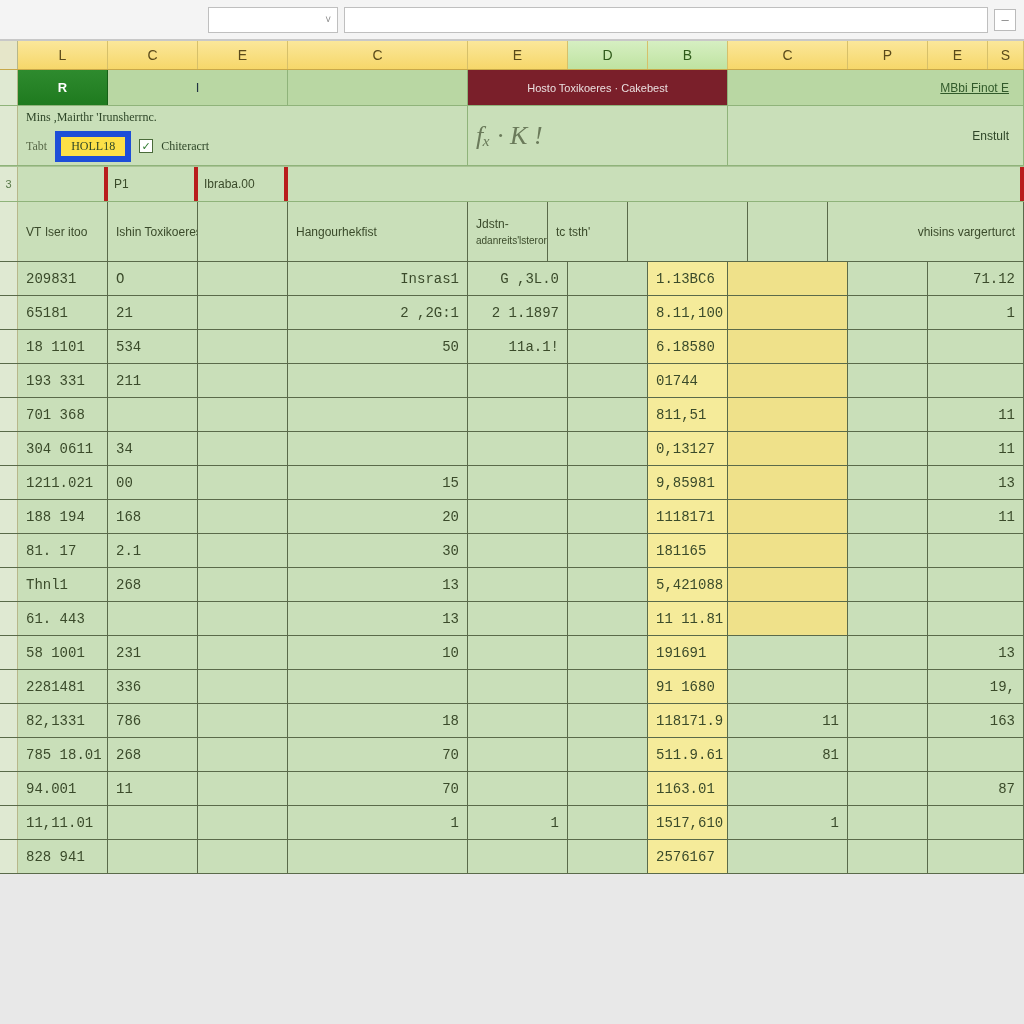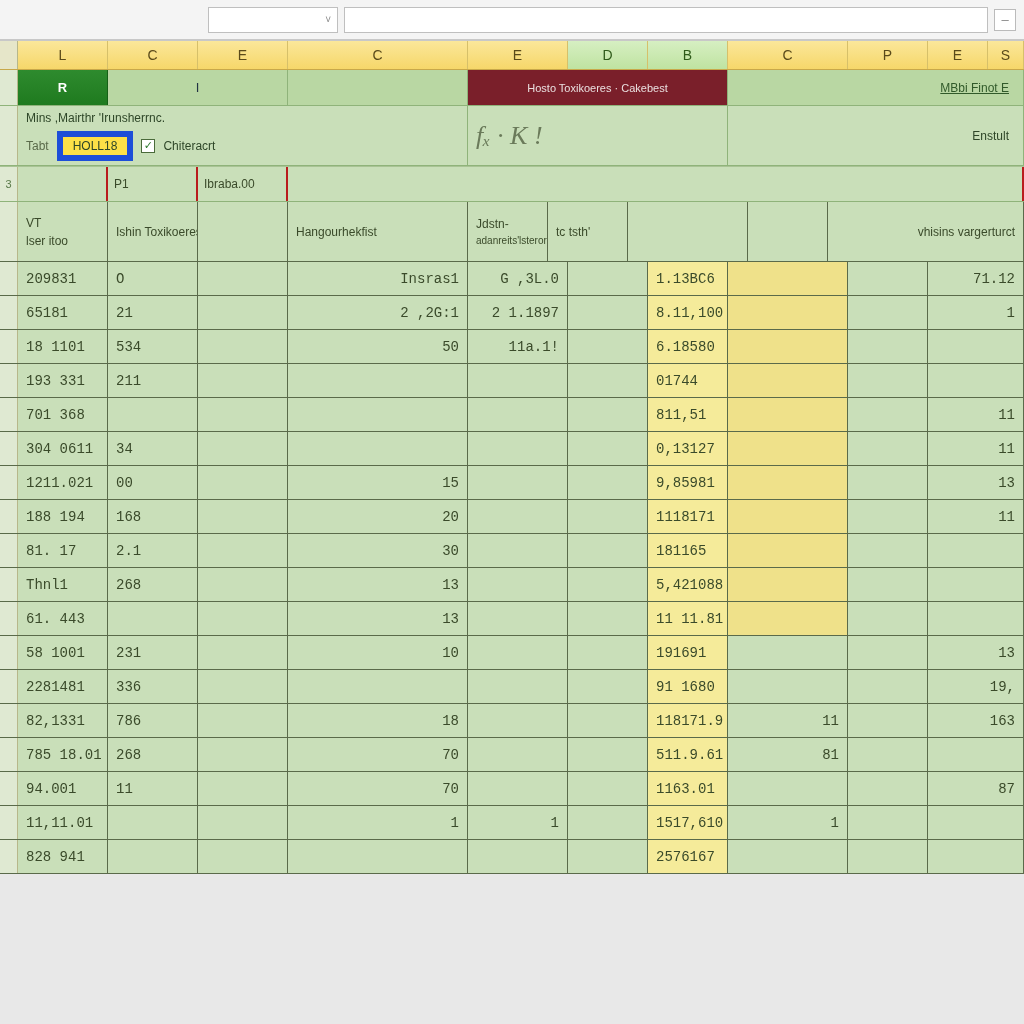--- a/index.html
+++ b/index.html
@@ -136,21 +136,21 @@
 
   
   .labelrow {
     display:flex;
     height:36px;
     background:#c9dfb9;
     border-top:1px solid #a8c394;
     border-bottom:1px solid #8fb37a;
   }
   .labelrow .rowgutter{ width:18px; background:#dfe9d2; border-right:1px solid #b7b78a; display:flex; align-items:center; justify-content:center; font-size:11px; color:#5a7a4a;}
-  .labelrow .seg{ border-right:2px solid #b91c1c; display:flex; align-items:center; padding:0 6px; font-size:12px; color:#3a4a2a;}
+  .labelrow .seg{ border-right:4px solid #b91c1c; display:flex; align-items:center; padding:0 6px; font-size:12px; color:#3a4a2a;}
 
   
   .grid { display:flex; flex-direction:column; }
   .grow {
     display:flex;
     height:34px;
     border-bottom:1px solid #5a6a4a;
   }
   .grow .rowgutter{ width:18px; background:#dfe9d2; border-right:1px solid #b7b78a;}
   .cell {
@@ -212,21 +212,21 @@
   <div class="seg" style="width:180px">I</div>
   <div class="seg" style="width:180px"></div>
   <div class="seg maroon" style="width:260px">Hosto Toxikoeres · Cakebest</div>
   <div class="seg" style="flex:1; justify-content:flex-end; padding-right:14px;">
     <span class="link">MBbi Finot E</span>
   </div>
 </div>
 
 <div class="toolrow">
   <div class="rowgutter"></div>
-  <div class="seg" style="width:450px; flex-direction:column; align-items:flex-start; justify-content:center; gap:6px;">
+  <div class="seg" style="width:450px; flex-direction:column; align-items:flex-start; justify-content:center; gap:6px;font-family:Liberation Serif, serif;">
     <span>Mins ,Mairthr 'Irunsherrnc.</span>
     <span style="display:flex; gap:8px; align-items:center;">
       <span style="color:#5a6a4a;">Tabt</span>
       <span style="border:6px solid #1d4ed8; padding:2px 10px; background:#fde047;">HOLL18</span>
       <span class="checkbox">✓</span>
       <span>Chiteracrt</span>
     </span>
   </div>
   <div class="seg" style="width:260px; justify-content:flex-start;">
     <span class="fx-big">fₓ · K !</span>
@@ -240,21 +240,21 @@
   <div class="rowgutter">3</div>
   <div class="seg wA" style="justify-content:flex-end;"></div>
   <div class="seg wB">P1</div>
   <div class="seg wC">Ibraba.00</div>
   <div class="seg" style="flex:1"></div>
 </div>
 
 <div class="grow" style="height:60px;">
   <div class="rowgutter"></div>
   <div class="cell header-row wA left">
-    <div style="display:flex; flex-direction:column; gap:4px;justify-content:space-between;">
+    <div style="display:flex; flex-direction:row; gap:4px;justify-content:space-between;">
       <span>VT</span>
       <span>lser   itoo</span>
     </div>
   </div>
   <div class="cell header-row wB left">Ishin Toxikoeres</div>
   <div class="cell header-row wC"></div>
   <div class="cell header-row wD left">Hangourhekfist</div>
   <div class="cell header-row wF left">
     <div style="display:flex; flex-direction:column; gap:4px;">
       <span>Jdstn-</span>

